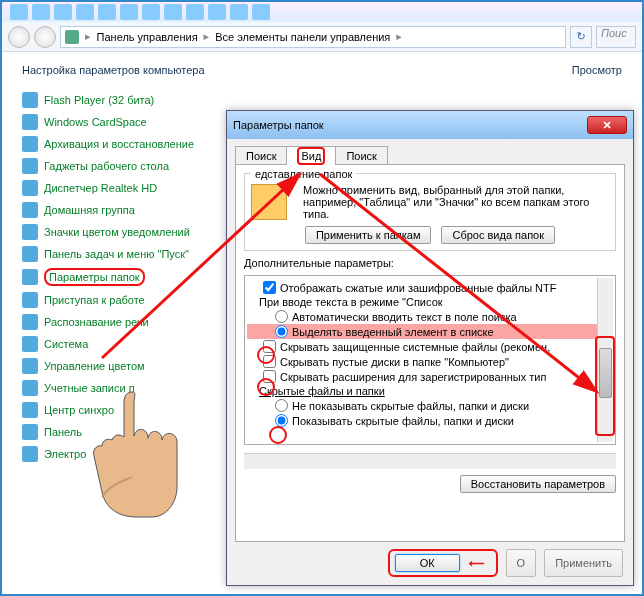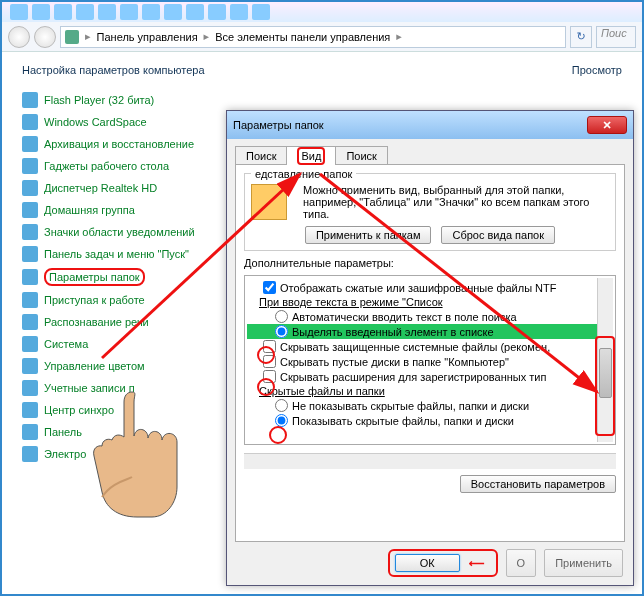--- a/index.html
+++ b/index.html
@@ -29,21 +29,21 @@
 .tabhl{border:2px solid #e11;border-radius:4px;padding:1px 2px}
 .tabbody{margin:0 8px 8px 8px;background:#fff;border:1px solid #aaa;padding:8px;height:378px;display:flex;flex-direction:column;gap:6px;position:relative}
 .grp{border:1px solid #ccc;padding:6px;font-size:11px}
 .grp .lbl{position:relative;top:-12px;background:#fff;padding:0 4px}
 .fldicon{width:36px;height:36px;background:#fc6;border:1px solid #c93;float:left;margin-right:8px}
 .btn{border:1px solid #999;background:linear-gradient(#fdfdfd,#e4e4e4);padding:2px 10px;border-radius:2px;cursor:pointer}
 .btn.def{border:1px solid #28d;box-shadow:0 0 2px #6bf}
 .advlist{border:1px solid #aaa;background:#fff;height:170px;overflow:hidden;position:relative;padding:4px 2px}
 .advrow{display:flex;align-items:center;gap:4px;padding:1px 2px;white-space:nowrap}
 .advrow input{margin:0}
-.advrow.sel{background:#22c55e}
+.advrow.sel{background:#fca5a5}
 .ring{border:2px solid #e11;border-radius:50%;position:absolute;width:18px;height:18px;pointer-events:none}
 .scrollhl{position:absolute;right:0;top:60px;width:20px;height:100px;border:2px solid #e11;border-radius:4px}
 .scrollbar{position:absolute;right:2px;top:2px;bottom:2px;width:16px;background:#eee;border-left:1px solid #ccc}
 .scrollbar .thumb{position:absolute;left:1px;right:1px;top:70px;height:50px;background:linear-gradient(#ddd,#bbb);border:1px solid #999;border-radius:2px}
 .hsb{height:16px;background:#eee;border-top:1px solid #ccc;margin-top:2px}
 .dlgfoot{position:absolute;bottom:8px;right:10px;display:flex;gap:8px}
 .foothl{border:2px solid #e11;border-radius:6px;padding:3px 5px}
 
 .arrow{position:absolute;pointer-events:none}
 .hand{position:absolute;left:70px;top:380px;width:120px;height:140px;pointer-events:none}
@@ -106,21 +106,21 @@
     <a class="cpitem">
       <span class="ic"></span>
       <span>Диспетчер Realtek HD</span>
     </a>
     <a class="cpitem">
       <span class="ic"></span>
       <span>Домашняя группа</span>
     </a>
     <a class="cpitem">
       <span class="ic"></span>
-      <span>Значки области уведомлений</span>
+      <span>Значки цветом уведомлений</span>
     </a>
     <a class="cpitem">
       <span class="ic"></span>
       <span>Панель задач и меню "Пуск"</span>
     </a>
     <a class="cpitem">
       <span class="ic"></span>
       <span class="highlight"><span>Параметры папок</span></span>
     </a>
     <a class="cpitem">
@@ -182,21 +182,21 @@
     <div>Дополнительные параметры:</div>
     <div class="advlist" id="advlist">
       <div class="scrollbar">
           <div class="thumb"></div>
         </div>
       <div class="scrollhl"></div>
     <div class="advrow" style="padding-left: 16px;">
           <input type="checkbox" checked="" style="">
           <span>Отображать сжатые или зашифрованные файлы NTF</span>
         </div>
-        <div class="advrow" style="padding-left: 12px; text-decoration: underline;">
+        <div class="advrow" style="padding-left: 12px;">
           <span>При вводе текста в режиме "Список</span>
         </div>
         <div class="advrow" style="padding-left: 28px;">
           <input type="radio" style="">
           <span>Автоматически вводить текст в поле поиска</span>
         </div>
         <div class="advrow sel" style="padding-left: 28px;">
           <input type="radio" checked="" style="">
           <span>Выделять введенный элемент в списке</span>
         </div>

